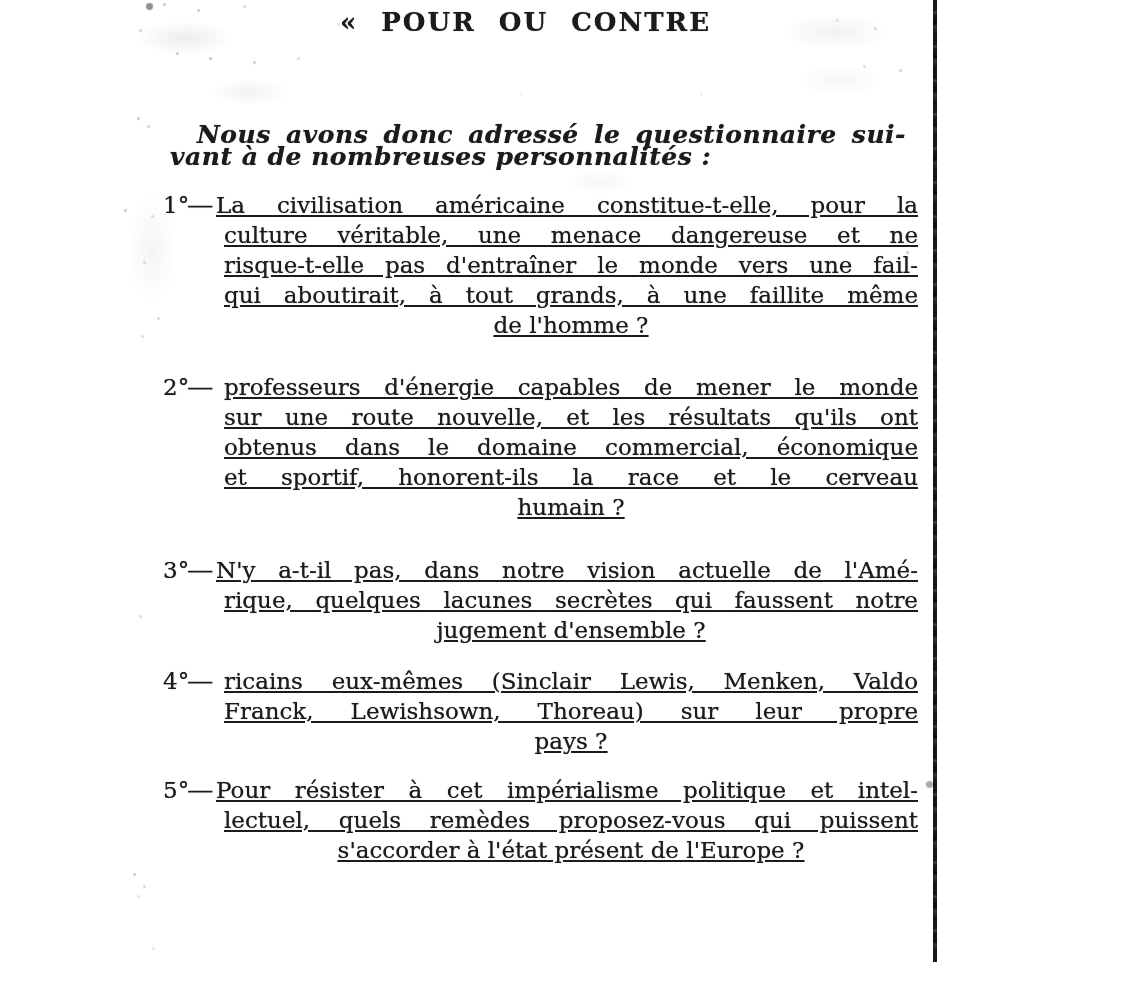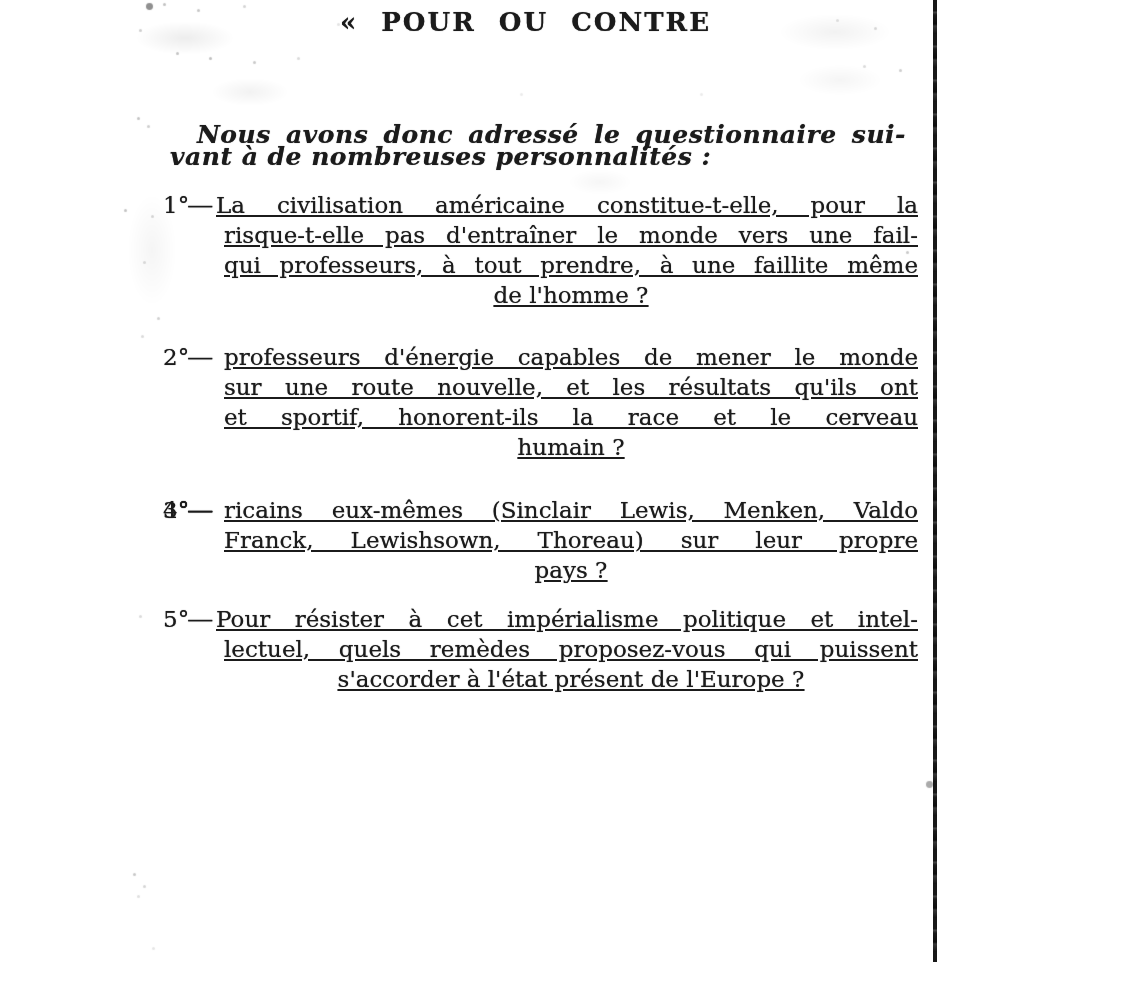--- a/index.html
+++ b/index.html
@@ -179,40 +179,47 @@
     <p class="intro i1">Nous avons donc adressé le questionnaire sui-</p>
     <p class="intro i2">vant à de nombreuses personnalités :</p>
 
     <div class="questions">
 
       <div class="q q1">
         <span class="qn">1°</span>
         <span class="qd">—</span>
         <div class="qt">
           <div class="ql j first">La civilisation américaine constitue-t-elle, pour la</div>
+          <div class="ql j">culture véritable, une menace dangereuse et ne</div>
           <div class="ql j">risque-t-elle pas d'entraîner le monde vers une fail-</div>
-          <div class="ql j">qui professeurs, à tout prendre, à une faillite même</div>
+          <div class="ql j">qui aboutirait, à tout grands, à une faillite même</div>
           <div class="ql">de l'homme ?</div>
         </div>
       </div>
 
       <div class="q q2">
         <span class="qn">2°</span>
         <span class="qd">—</span>
         <div class="qt">
           <div class="ql j">professeurs d'énergie capables de mener le monde</div>
           <div class="ql j">sur une route nouvelle, et les résultats qu'ils ont</div>
+          <div class="ql j">obtenus dans le domaine commercial, économique</div>
           <div class="ql j">et sportif, honorent-ils la race et le cerveau</div>
           <div class="ql">humain ?</div>
         </div>
       </div>
 
       <div class="q q3">
         <span class="qn">3°</span>
         <span class="qd">—</span>
+        <div class="qt">
+          <div class="ql j first">N'y a-t-il pas, dans notre vision actuelle de l'Amé-</div>
+          <div class="ql j">rique, quelques lacunes secrètes qui faussent notre</div>
+          <div class="ql">jugement d'ensemble ?</div>
+        </div>
       </div>
 
       <div class="q q4">
         <span class="qn">4°</span>
         <span class="qd">—</span>
         <div class="qt">
           <div class="ql j">ricains eux-mêmes (Sinclair Lewis, Menken, Valdo</div>
           <div class="ql j">Franck, Lewishsown, Thoreau) sur leur propre</div>
           <div class="ql">pays ?</div>
         </div>

